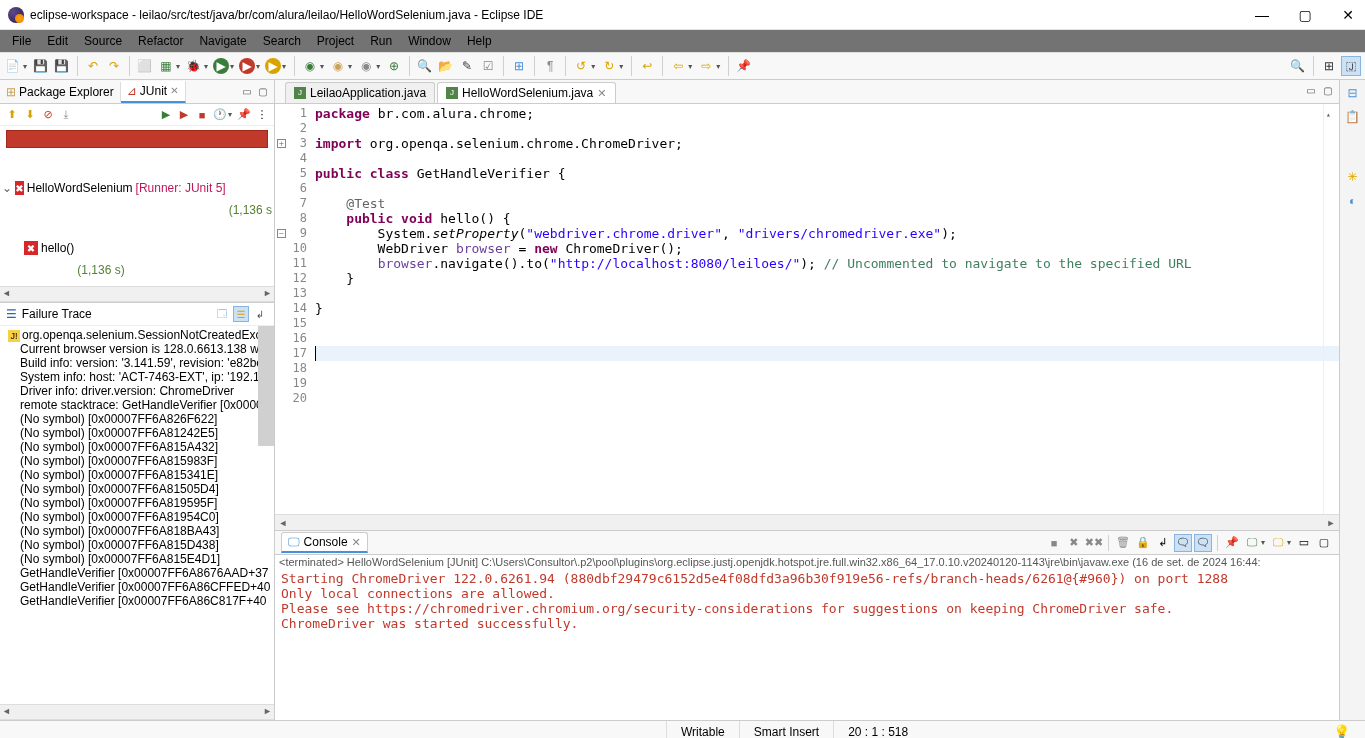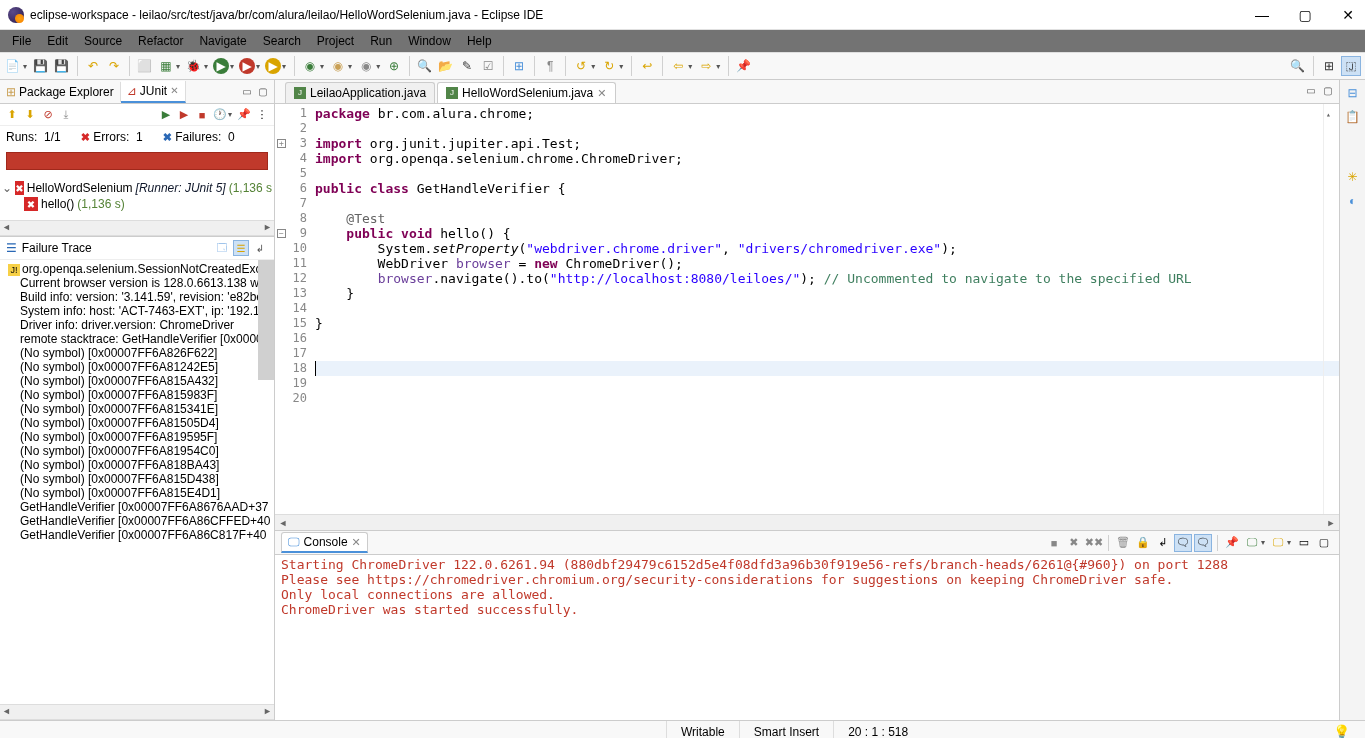--- a/index.html
+++ b/index.html
@@ -33,22 +33,22 @@
   .counts .icon { font-size:11px; }
   .err-x { color:#d62828; font-weight:bold;}
   .fail-b { color:#2a68b5; font-weight:bold;}
   .progress { height:18px; margin:4px 6px 6px; background:#c0392b; border:1px solid #a0281b;}
   .tree { padding:4px 2px; font-size:12px; overflow:hidden; white-space:nowrap;}
   .tree-row { display:flex; align-items:center; gap:3px; padding:1px 0;}
   .tree-row.indent1 { padding-left:22px;}
   .expand { width:12px; text-align:center; color:#666;}
   .tree-icon { width:14px;height:14px; display:inline-flex;align-items:center;justify-content:center;font-size:10px;}
   .tree-icon.err { background:#d62828; color:#fff;}
-  .run-info { color:#0f172a;font-style:italic;}
-  .time-info { color:#548235;}
+  .run-info { color:#be185d;}
+  .time-info { color:#548235;margin-top:44px;}
   .hscroll { height:16px; background:#f0f0f0; border-top:1px solid #ddd; border-bottom:1px solid #ddd; position:relative;}
   .hscroll::before,.hscroll::after { content:"◄"; position:absolute; left:2px; top:1px; font-size:9px; color:#666;}
   .hscroll::after { content:"►"; left:auto; right:2px;}
   .failure-header { height:24px; border-top:1px solid #ccc; border-bottom:1px solid #eee; display:flex; align-items:center; padding:0 6px; gap:5px; background:#fff;}
   .failure-header .ico { color:#2a68b5; font-size:12px;}
   .fh-toolbar { margin-left:auto; display:flex; gap:3px;}
   .fh-btn { width:16px;height:16px; font-size:10px; color:#555; display:flex;align-items:center;justify-content:center;}
   .fh-btn.active { background:#cde1f5; border:1px solid #8ab4e0;}
   .failure-body { flex:1; overflow:hidden; font-size:12px; padding:2px 0; position:relative;}
   .failure-body .line { padding:0 4px 0 20px; white-space:nowrap; }
@@ -203,25 +203,20 @@
         <div class="nav-btn" style="color:#888">⤓</div>
         <div style="flex:1"></div>
         <div class="nav-btn" style="color:#3a7d3a">▶</div>
         <div class="nav-btn" style="color:#c0392b">▶</div>
         <div class="nav-btn" style="color:#c0392b">■</div>
         <div class="nav-btn" style="color:#d9a400">🕐</div>
           <span class="dd">▾</span>
         <div class="nav-btn">📌</div>
         <div class="nav-btn">⋮</div>
       </div>
-      <div class="counts">
-        <span><span>Runs:</span>&nbsp;&nbsp;<span>1/1</span></span>
-        <span><span class="icon err-x">✖</span> <span>Errors:</span>&nbsp;&nbsp;<span>1</span></span>
-        <span><span class="icon fail-b">✖</span> <span>Failures:</span>&nbsp;&nbsp;<span>0</span></span>
-      </div>
       <div class="progress"></div>
       <div class="tree">
         <div class="tree-row">
           <span class="expand">⌄</span>
           <span class="tree-icon err">✖</span>
           <span>HelloWordSelenium</span>
           <span class="run-info">[Runner: JUnit 5]</span>
           <span class="time-info">(1,136 s</span>
         </div>
         <div class="tree-row indent1">
@@ -307,21 +302,20 @@
           <div class="gline">15</div>
         <div class="gline">16</div>
           <div class="gline">17</div>
           <div class="gline">18</div>
         <div class="gline">19</div>
           <div class="gline">20</div>
       </div>
       <div class="code-text">
         <div class="cline"><span class="kw">package </span><span>br.com.alura.chrome;</span></div>
         <div class="cline"></div>
-        <div class="cline"><span class="kw">import </span><span>org.junit.jupiter.api.Test;</span></div>
         <div class="cline"><span class="kw">import </span><span>org.openqa.selenium.chrome.ChromeDriver;</span></div>
         <div class="cline"></div>
         <div class="cline"><span class="kw">public </span><span class="kw">class </span><span>GetHandleVerifier {</span></div>
         <div class="cline"></div>
         <div class="cline"><span class="ann">    @Test</span></div>
         <div class="cline"><span class="kw">    public </span><span class="kw">void </span><span>hello() {</span></div>
         <div class="cline"><span>        System.</span><span class="it">setProperty</span><span>(</span><span class="str">"webdriver.chrome.driver"</span><span>, </span><span class="str">"drivers/chromedriver.exe"</span><span>);</span></div>
         <div class="cline"><span>        WebDriver </span><span style="color:#6a3e9a">browser</span><span> = </span><span class="kw">new </span><span>ChromeDriver();</span></div>
         <div class="cline"><span>        </span><span style="color:#6a3e9a">browser</span><span>.navigate().to(</span><span class="str">"http://localhost:8080/leiloes/"</span><span>); </span><span class="com">// Uncommented to navigate to the specified URL</span></div>
         <div class="cline"><span>    }</span></div>
@@ -361,24 +355,25 @@
           <span class="ct-sep"></span>
           <div class="ct-btn" style="color:#4a90d9">📌</div>
           <div class="ct-btn" style="color:#3a7d3a">🖵</div>
             <span class="dd">▾</span>
           <div class="ct-btn" style="color:#d9a400">🖵</div>
             <span class="dd">▾</span>
           <div class="ct-btn">▭</div>
           <div class="ct-btn">▢</div>
         </div>
       </div>
+      <div class="console-desc">&lt;terminated&gt; HelloWordSelenium [JUnit] C:\Users\Consultor\.p2\pool\plugins\org.eclipse.justj.openjdk.hotspot.jre.full.win32.x86_64_17.0.10.v20240120-1143\jre\bin\javaw.exe  (16 de set. de 2024 16:44:</div>
       <div class="console-out">
         <div class="cred">Starting ChromeDriver 122.0.6261.94 (880dbf29479c6152d5e4f08dfd3a96b30f919e56-refs/branch-heads/6261@{#960}) on port 1288</div>
+        <div class="cred">Only local connections are allowed.</div>
         <div class="cred">Please see https://chromedriver.chromium.org/security-considerations for suggestions on keeping ChromeDriver safe.</div>
-        <div class="cred">Only local connections are allowed.</div>
         <div class="cred">ChromeDriver was started successfully.</div>
       </div>
     </div>
   </div>
 
   <div class="right-trim">
     <div class="trim-btn" style="color:#4a90d9">⊟</div>
     <div class="trim-btn" style="color:#888">📋</div>
     <div style="height:30px"></div>
     <div class="trim-btn" style="color:#d9a400">✳</div>

